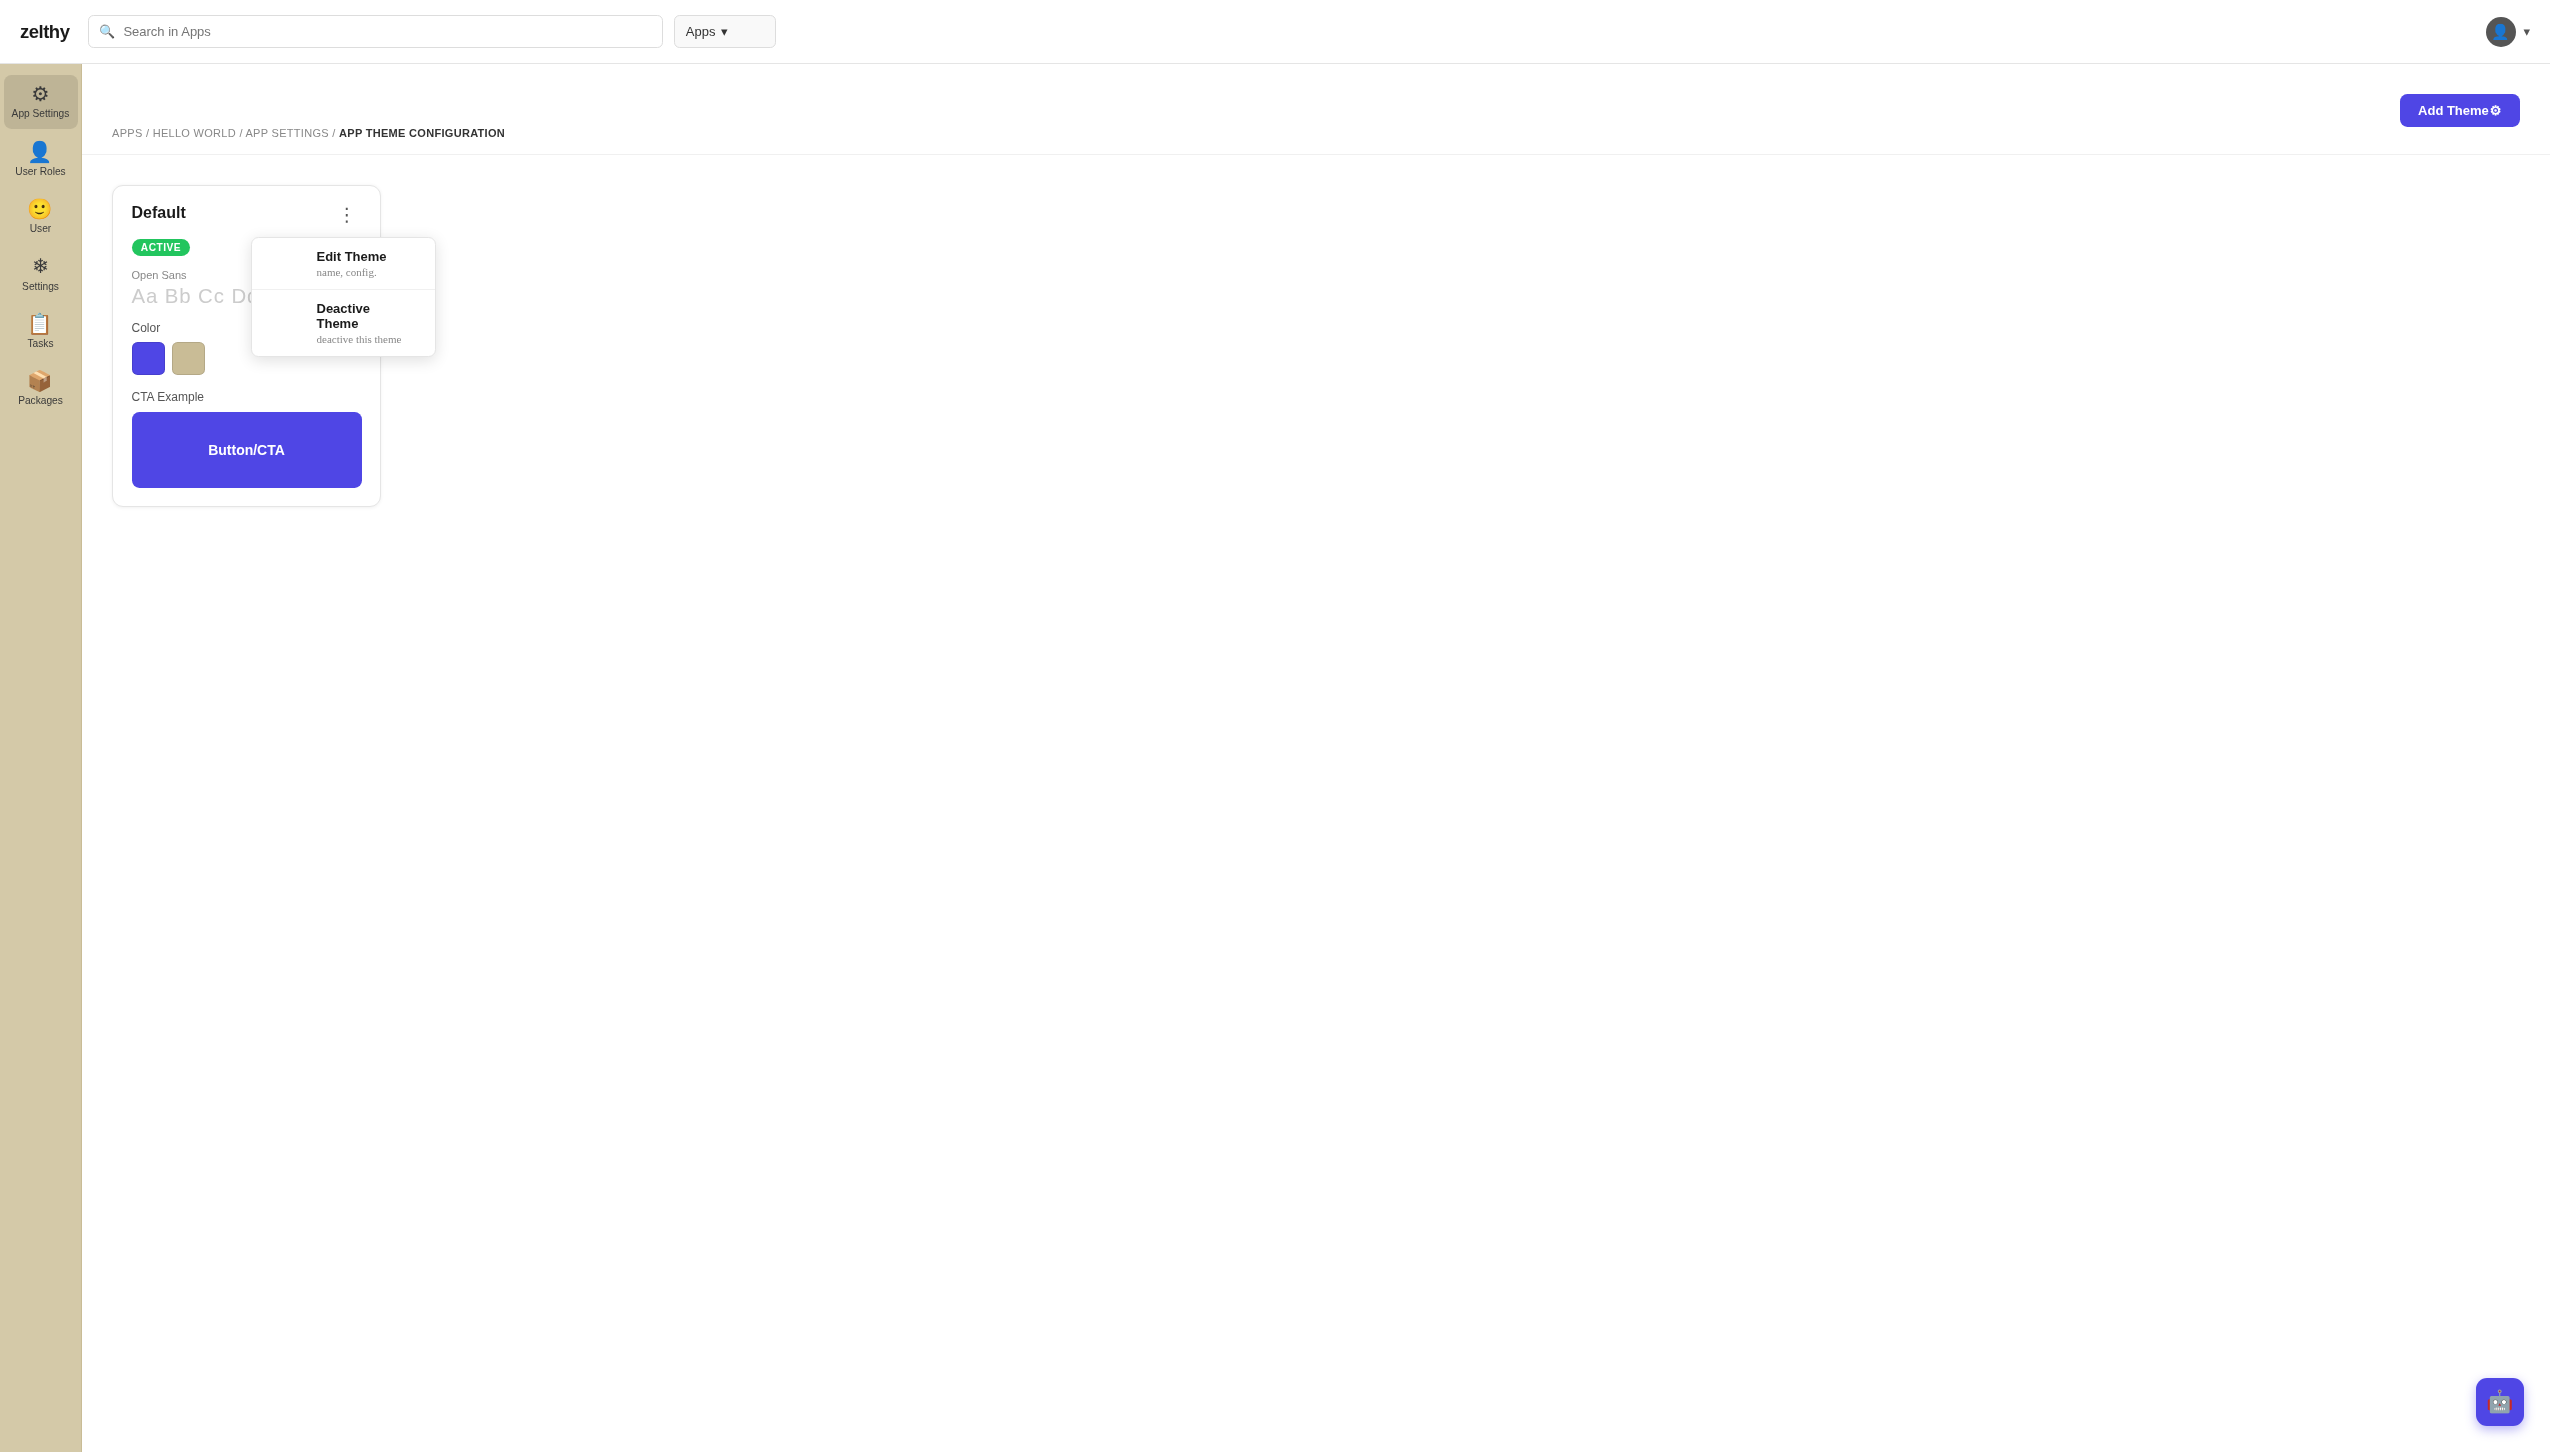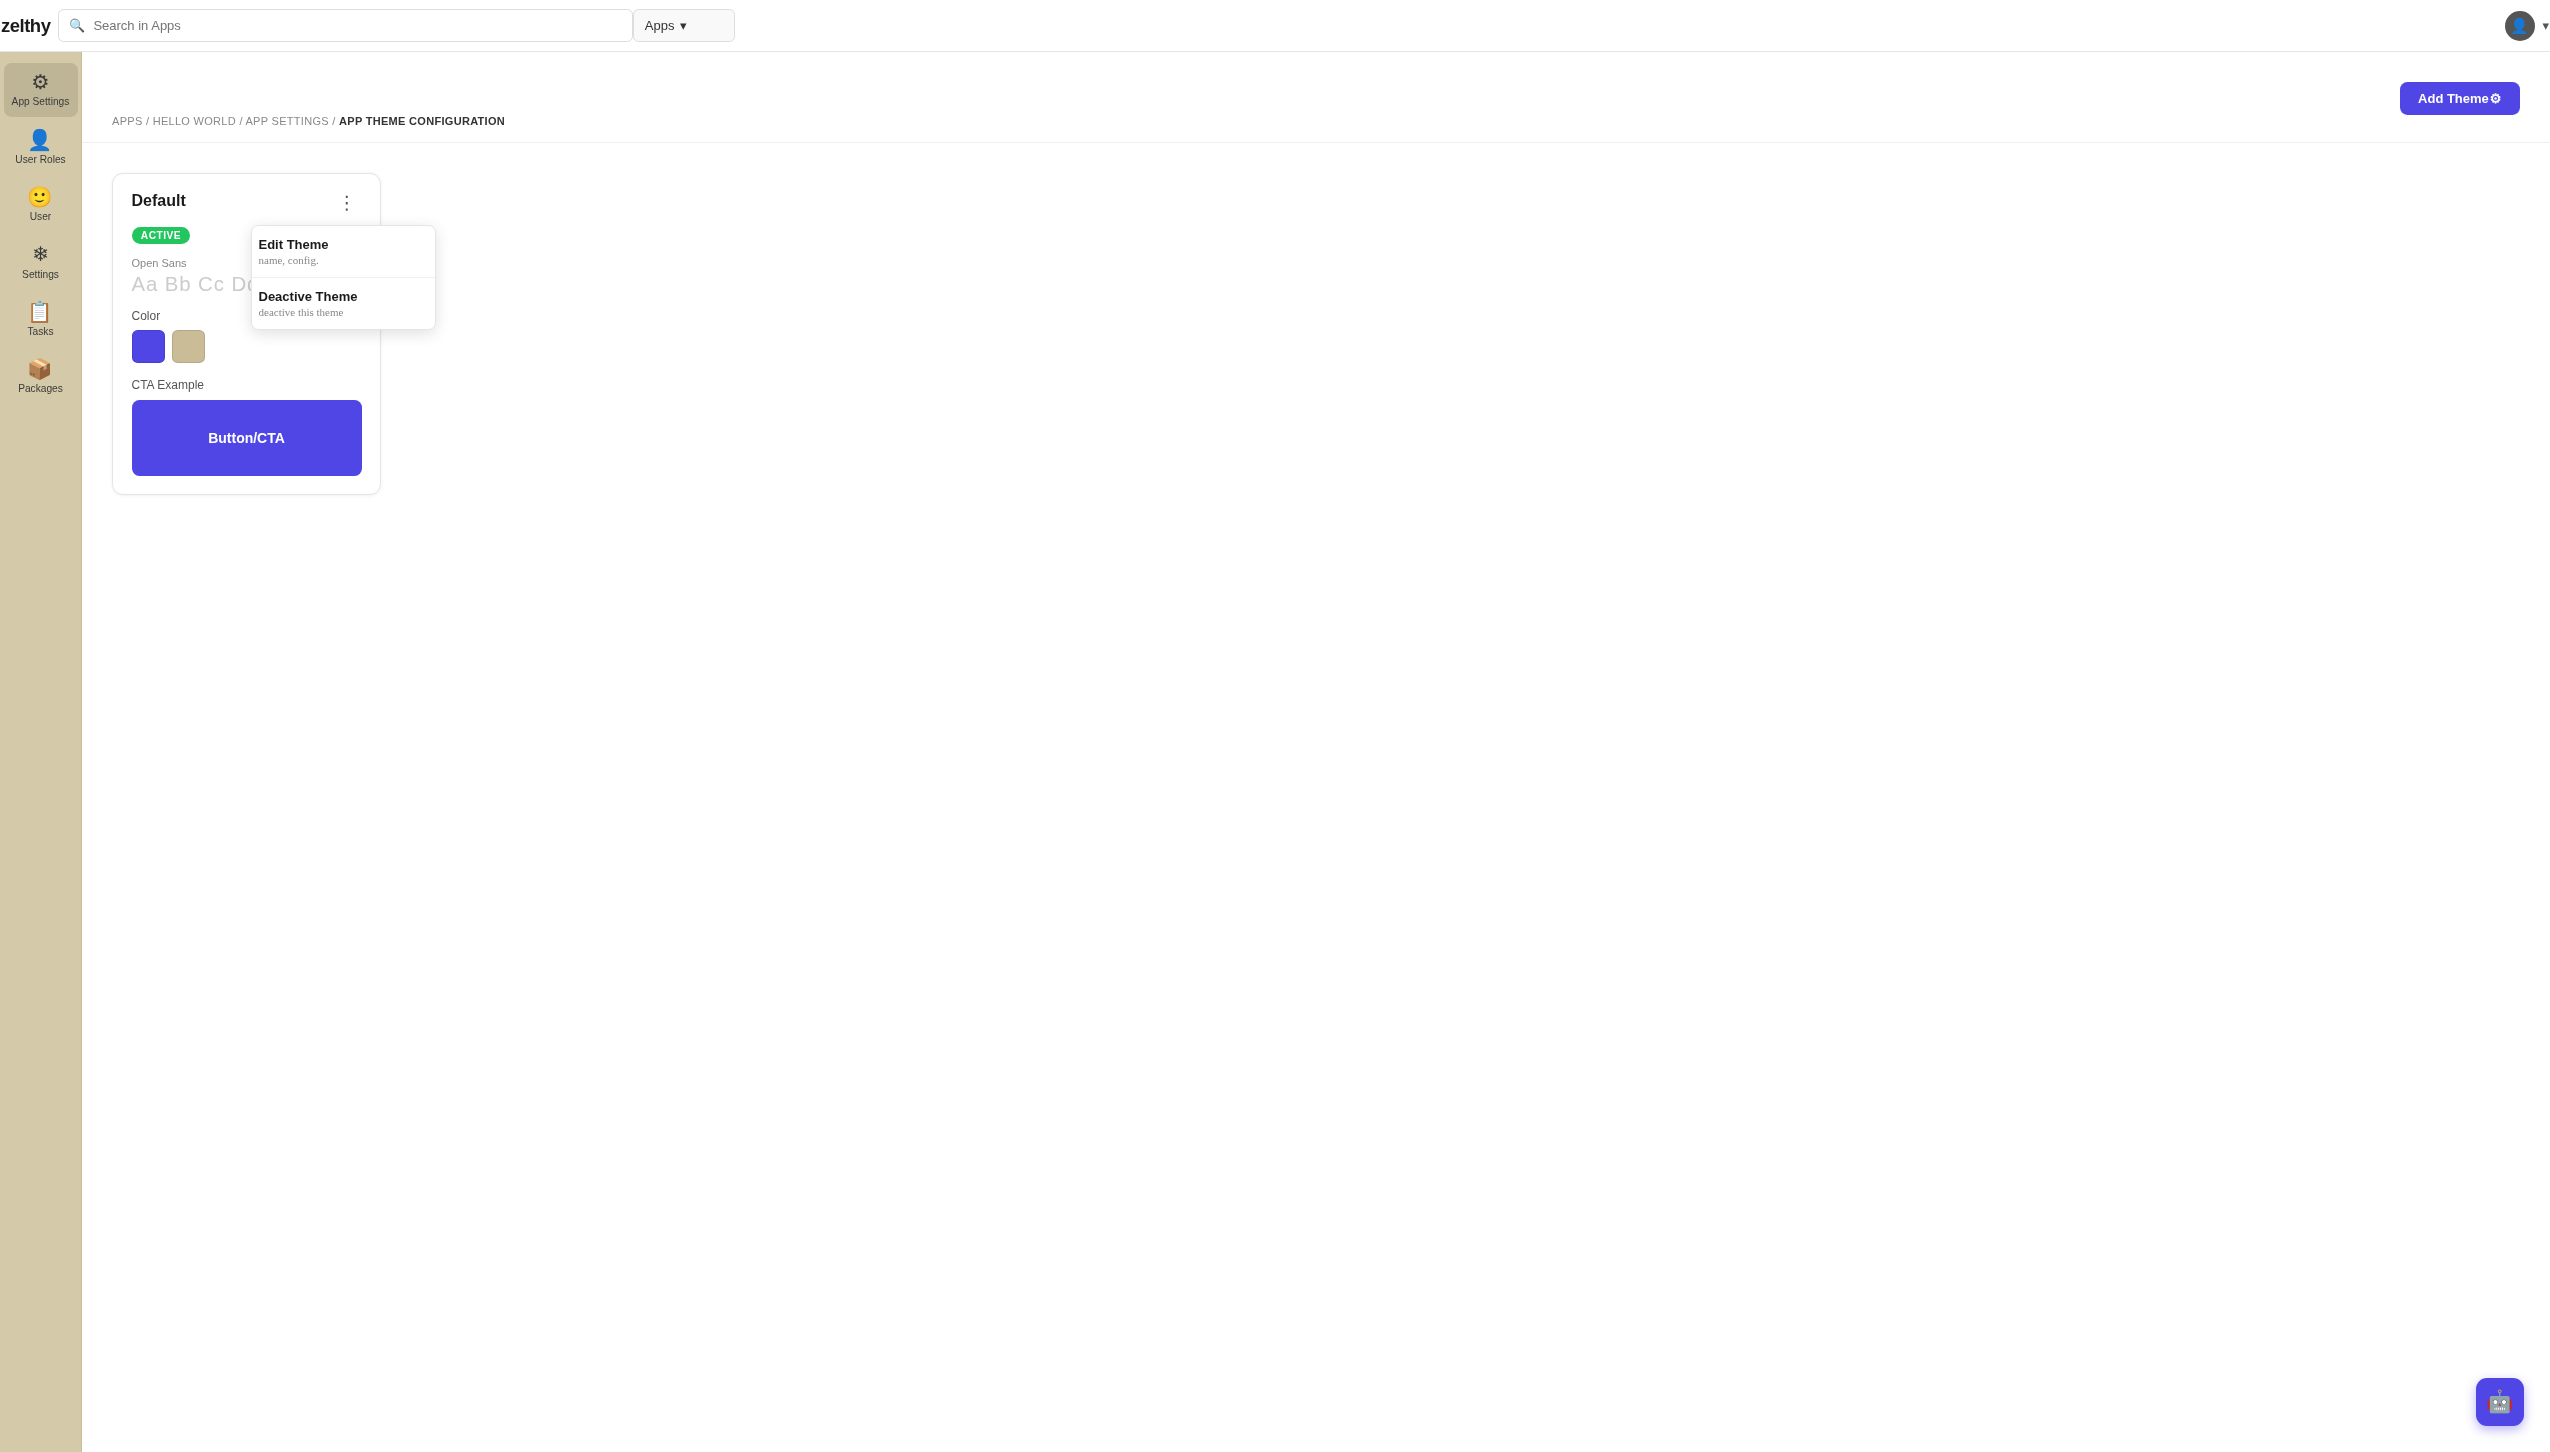--- a/index.html
+++ b/index.html
@@ -1,21 +1,21 @@
 <!DOCTYPE html>
 <html style="font-size:15px"><head>
   <meta charset="utf-8">
   <style>
     * { box-sizing: border-box; margin: 0; padding: 0; }
     body { font-family: 'Segoe UI', Arial, sans-serif; background: #fff; display: flex; flex-direction: column; height: 100vh; overflow: hidden; }
 
     
     .topnav {
-      display: flex; align-items: center; height: 52px;
-      border-bottom: 0.9px solid #e5e5e5; padding: 0 1px; 
+      display: flex; align-items: center; height: 64px;
+      border-bottom: 0.9px solid #e5e5e5; padding: 0 20px; gap: 11px;
       background: #fff; z-index: 100;
     }
     .logo {
       font-size: 18.5px; font-weight: 700; color: #1a1a1a; margin-right: 7.4px; letter-spacing: -0.5px;
     }
     .search-bar {
       display: flex; align-items: center; flex: 1; max-width: 575px;
       border: 0.9px solid #ddd; border-radius: 5.6px; padding: 0 11px; height: 33px; gap: 7.4px;
     }
     .search-icon-svg { color: #888; font-size: 13px; }
@@ -103,21 +103,21 @@
       padding: 30px; font-size: 14px; font-weight: 600; cursor: pointer;
     }
 
     
     .dropdown-menu {
       position: absolute; top: 33px; right: -74px;
       background: #fff; border: 0.9px solid #e5e5e5; border-radius: 7.4px;
       box-shadow: 0 3.7px 15px rgba(0,0,0,0.12); z-index: 200; min-width: 185px; overflow: hidden;
     }
     .dropdown-item {
-      padding: 11px 7px; cursor: pointer;
+      padding: 11px 29px; cursor: pointer; margin-left: 36px;
     }
     .dropdown-item-title { font-size: 13px; font-weight: 600; color: #1a1a1a; }
     .dropdown-item-sub { font-size: 11px; color: #888; margin-top: 1.9px; font-family: Liberation Serif, serif; }
     .dropdown-divider { height: 0.9px; background: #f0f0f0; }
 
     
     .chat-widget {
       position: fixed; bottom: 26px; right: 26px;
       width: 48px; height: 48px; background: #4f46e5; border-radius: 11px;
       display: flex; align-items: center; justify-content: center;

